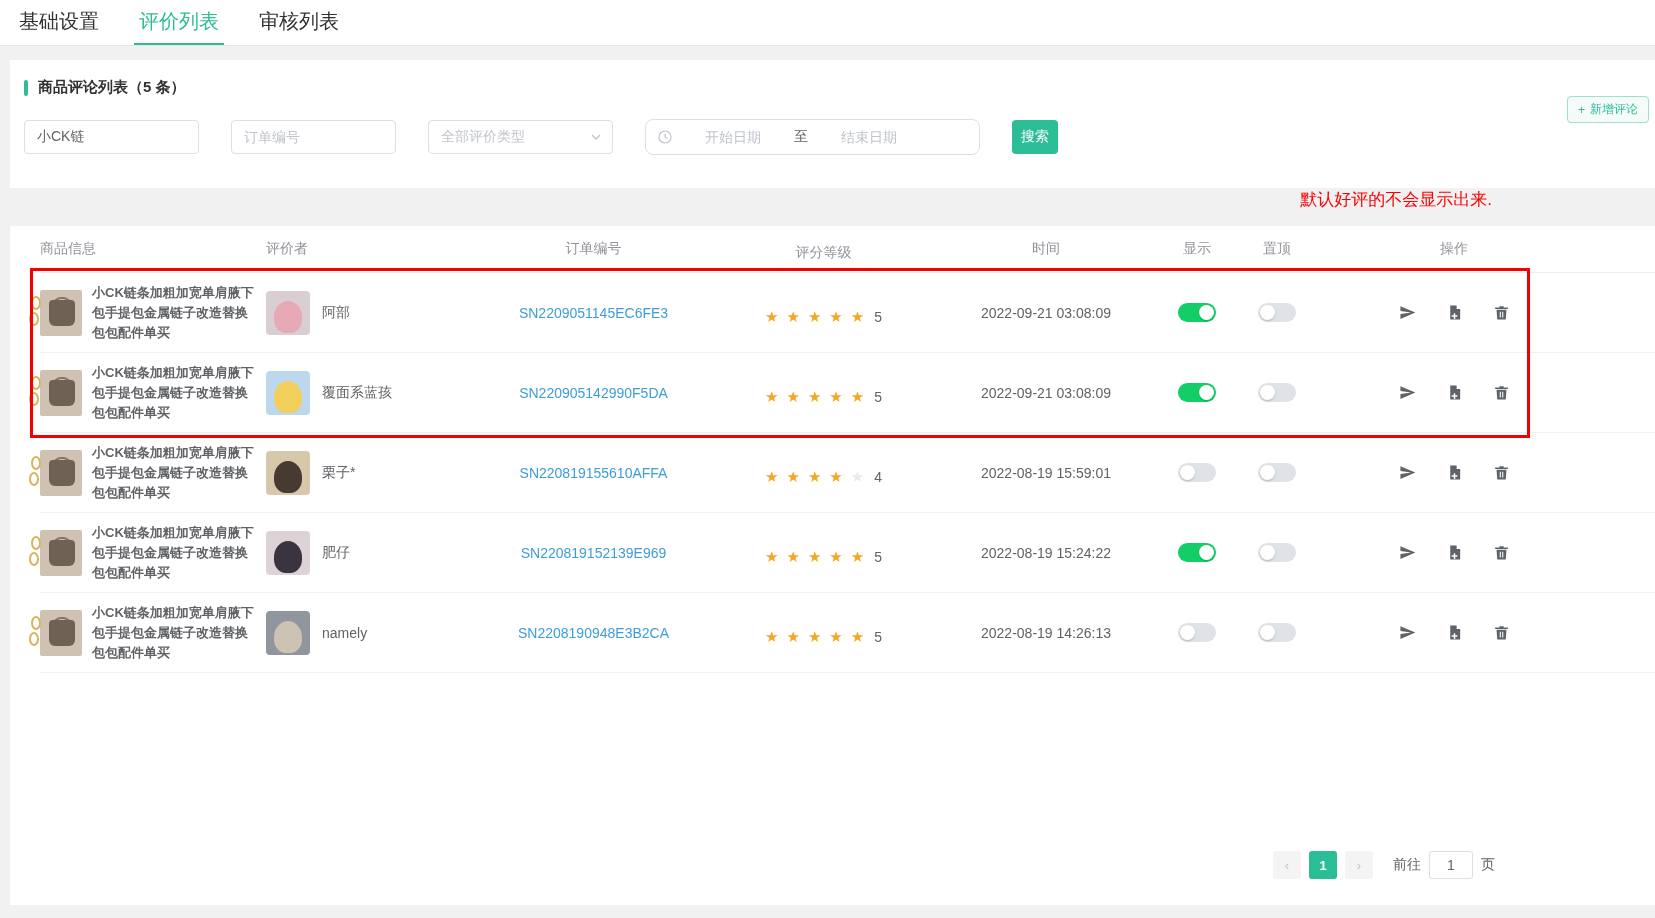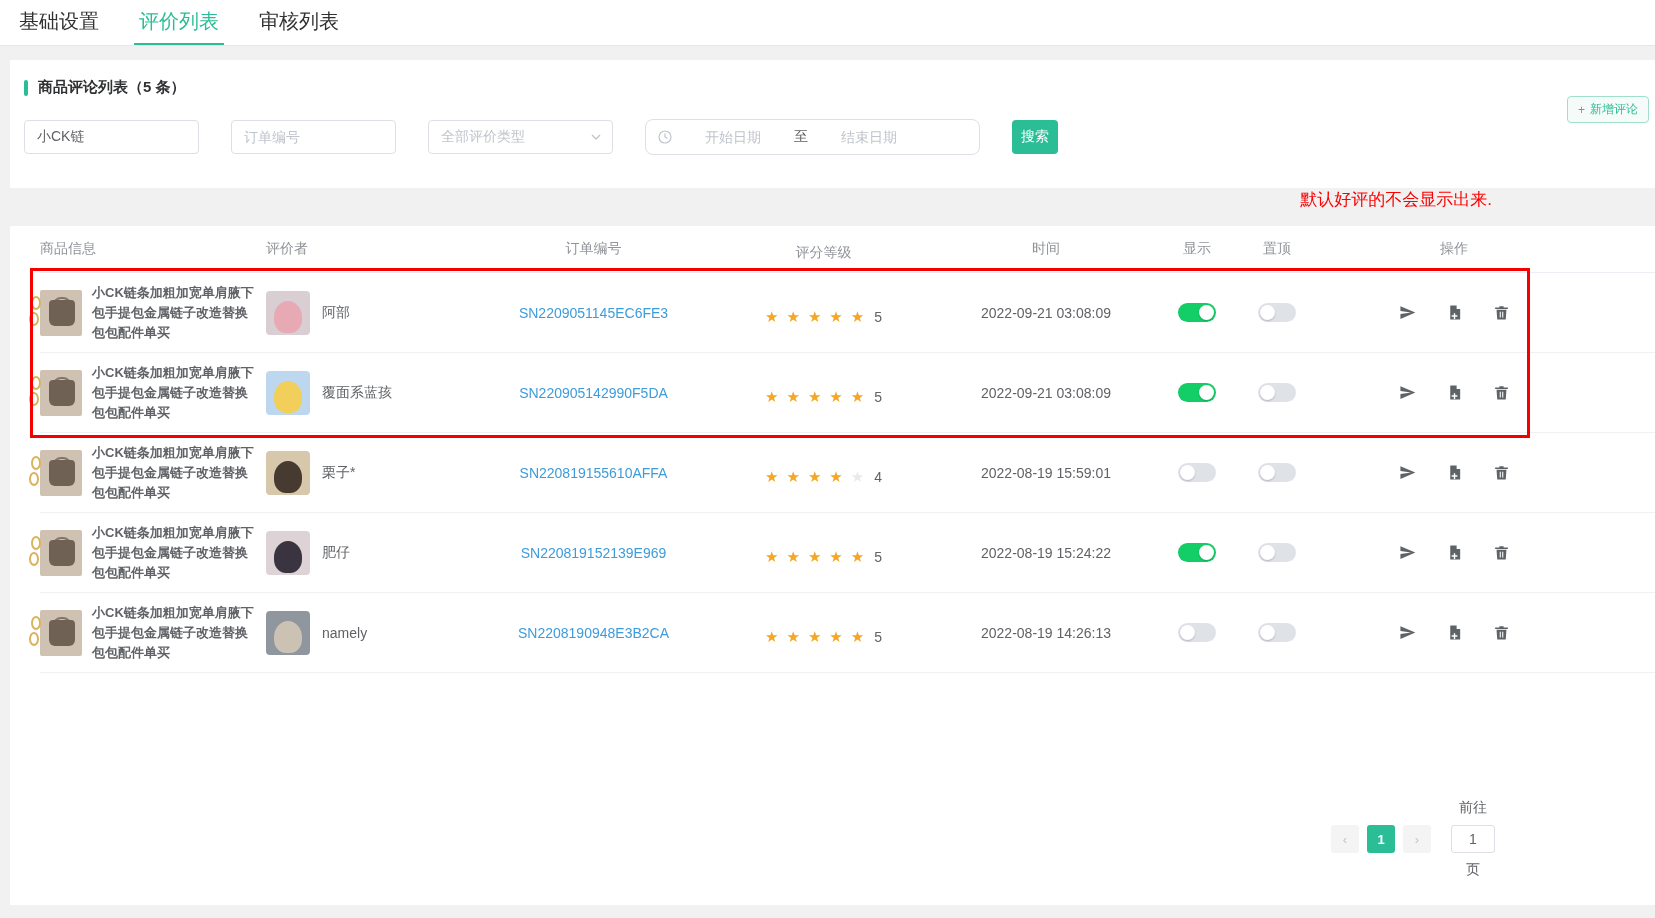--- a/index.html
+++ b/index.html
@@ -73,21 +73,21 @@
   .toggle.on .knob { left:21px; }
 
   .act-icon { width:17px; height:17px; cursor:pointer; color:#5f6368; }
   .act-icon svg { width:100%; height:100%; fill:#5f6368; }
 
   
   .spacer { flex:1; }
   .pagination { display:flex; align-items:center; justify-content:flex-end; padding-right:160px; margin-bottom:26px; gap:8px; font-size:14px; color:#606266; }
   .pg-btn { width:28px; height:28px; border-radius:3px; background:#f4f4f5; color:#c0c4cc; display:flex; align-items:center; justify-content:center; font-size:13px; cursor:pointer; }
   .pg-num { width:28px; height:28px; border-radius:3px; background:#2bbd96; color:#fff; display:flex; align-items:center; justify-content:center; font-size:13px; font-weight:bold; cursor:pointer; }
-  .pg-goto { margin-left:12px; display:flex; align-items:center; gap:8px;flex-direction:column; }
+  .pg-goto { margin-left:12px; display:flex; align-items:center; gap:8px; }
   .pg-input { width:44px; height:28px; border:1px solid #dcdfe6; border-radius:3px; text-align:center; font-size:14px; color:#606266; outline:none; }
   .clock-icon svg, .chev svg { display:block; }
 </style>
 </head>
 <body>
 
 <div class="page">
 
   <div class="tabbar">
     <div class="tab">基础设置</div>

